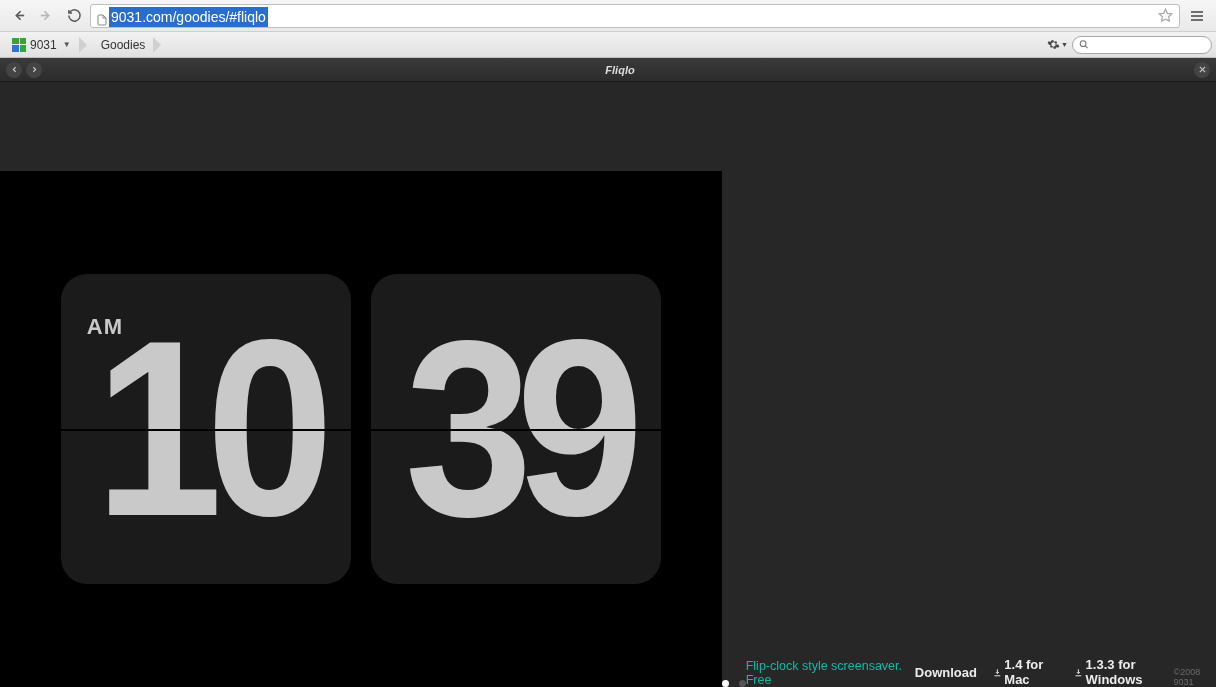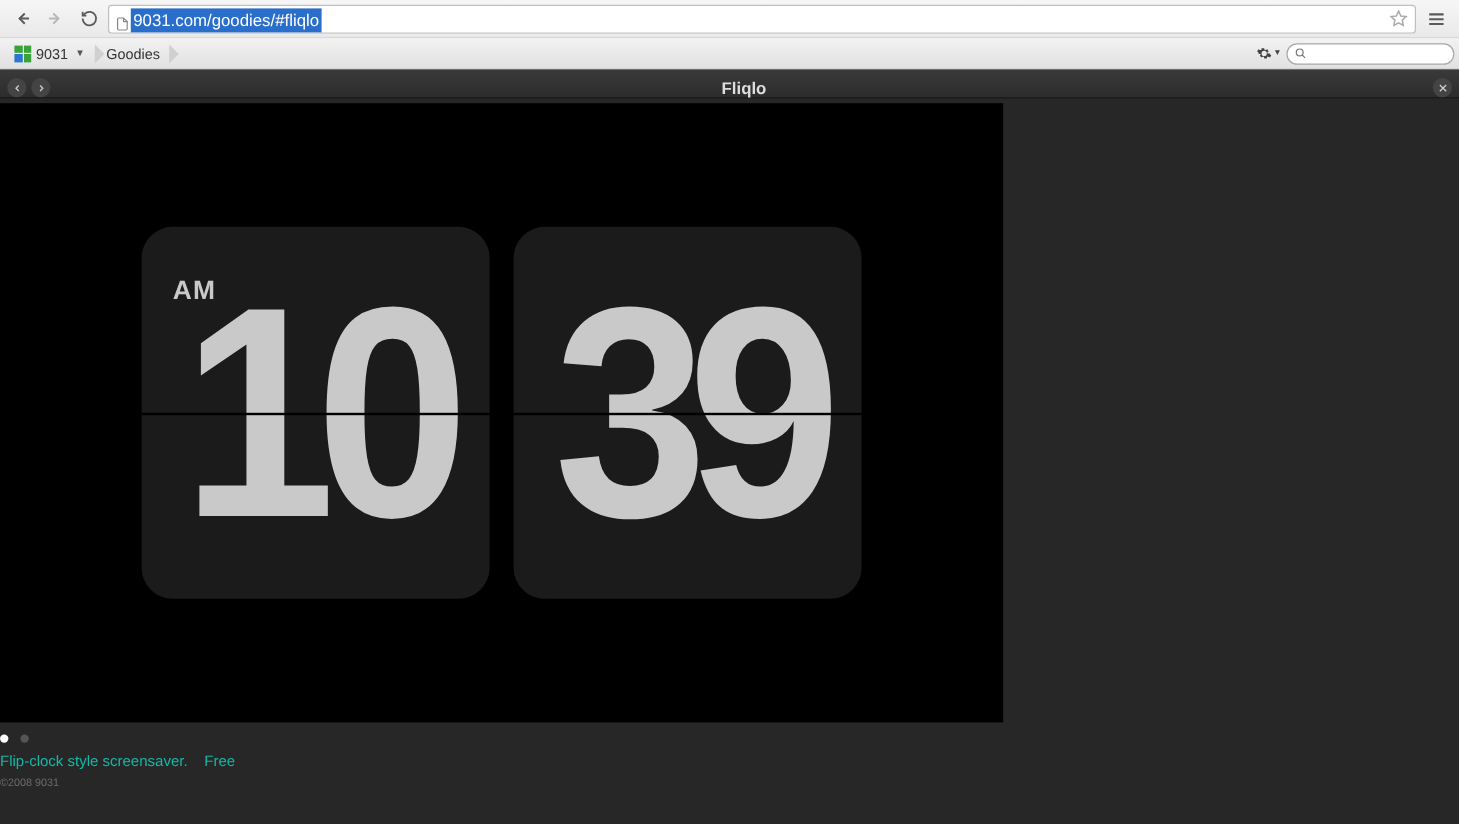--- a/index.html
+++ b/index.html
@@ -105,44 +105,45 @@
     height: calc(687px - 32px - 26px);
     background: #272727;
     display:flex; flex-direction:column;
     color:#ddd;
     position:relative;
   }
   .overlay-head{
     height:24px;
     background: linear-gradient(#3a3a3a,#2c2c2c);
     border-bottom:1px solid #1a1a1a;
-    display:flex; align-items:flex-end;
+    display:flex; align-items:center;
     padding:0 6px;
-    font-size:14px;
+    font-size:11px;
     color:#ddd;
     font-weight:bold;
+    font-style:italic;
   }
   .overlay-head .circ{
     width:16px;height:16px;border-radius:50%;
     background:#444;
     display:flex;align-items:center;justify-content:center;
     margin-right:4px;
     color:#ccc;
   }
   .overlay-head .title{ flex:1; text-align:center; }
   .overlay-head .close{
     width:16px;height:16px;border-radius:50%;
     background:#444;
     display:flex;align-items:center;justify-content:center;
     color:#ccc;
   }
 
   .stage{
     flex:1;
-    display:flex; flex-direction:column; align-items:flex-start;
+    display:flex; flex-direction:row; align-items:flex-end;
   }
   .shot{
     margin-top:4px;
     width:836px; height:516px;
     background:#000;
     display:flex; align-items:center; justify-content:center;
     gap:20px;
   }
   .flip{
     width:290px; height:310px;
@@ -253,21 +254,21 @@
   <div class="crumb">
     <span class="logo9031">
         <span></span>
         <span></span>
         <span></span>
         <span></span>
       </span>
     <span>9031</span>
     <span class="dd">▼</span>
   </div>
-  <div class="crumb" style="margin-left:0;">
+  <div class="crumb" style="margin-left:12px;">
     <span>Goodies</span>
   </div>
   <div class="spacer"></div>
   <div class="gear2">
     <svg width="13" height="13" viewBox="0 0 24 24" fill="currentColor">
         <path d="M12 8a4 4 0 1 0 0 8 4 4 0 0 0 0-8zm9 4a7 7 0 0 1-.1 1.2l2 1.6-2 3.4-2.4-1a7 7 0 0 1-2 .1l-.4 2.6h-4l-.4-2.6a7 7 0 0 1-2-.1l-2.4 1-2-3.4 2-1.6A7 7 0 0 1 3 12a7 7 0 0 1 .1-1.2l-2-1.6 2-3.4 2.4 1a7 7 0 0 1 2-.1L8 4h4l.4 2.6a7 7 0 0 1 2 .1l2.4-1 2 3.4-2 1.6c.1.4.2.8.2 1.3z"></path>
       </svg>
     <span class="dd">▼</span>
   </div>
   <div class="search2">
@@ -316,16 +317,33 @@
       <span class="active"></span>
       <span></span>
     </div>
 
     <div class="caption">
       <span>Flip-clock style screensaver.</span>
       &nbsp;&nbsp;
       <span>Free</span>
     </div>
 
+    <div class="downloads">
+      <span>Download</span>
+      &nbsp;
+      <span class="dl">
+        <svg width="11" height="11" viewBox="0 0 24 24" fill="currentColor">
+            <path d="M12 3v12m0 0l-4-4m4 4l4-4M4 21h16" stroke="currentColor" stroke-width="2.6" fill="none"></path>
+          </svg>
+        <span>1.4 for Mac</span>
+      </span>
+      &nbsp;
+      <span class="dl">
+        <svg width="11" height="11" viewBox="0 0 24 24" fill="currentColor">
+            <path d="M12 3v12m0 0l-4-4m4 4l4-4M4 21h16" stroke="currentColor" stroke-width="2.6" fill="none"></path>
+          </svg>
+        <span>1.3.3 for Windows</span>
+      </span>
+    </div>
 
     <div class="copyright">©2008 9031</div>
   </div>
 </div>
 
 </body></html>

